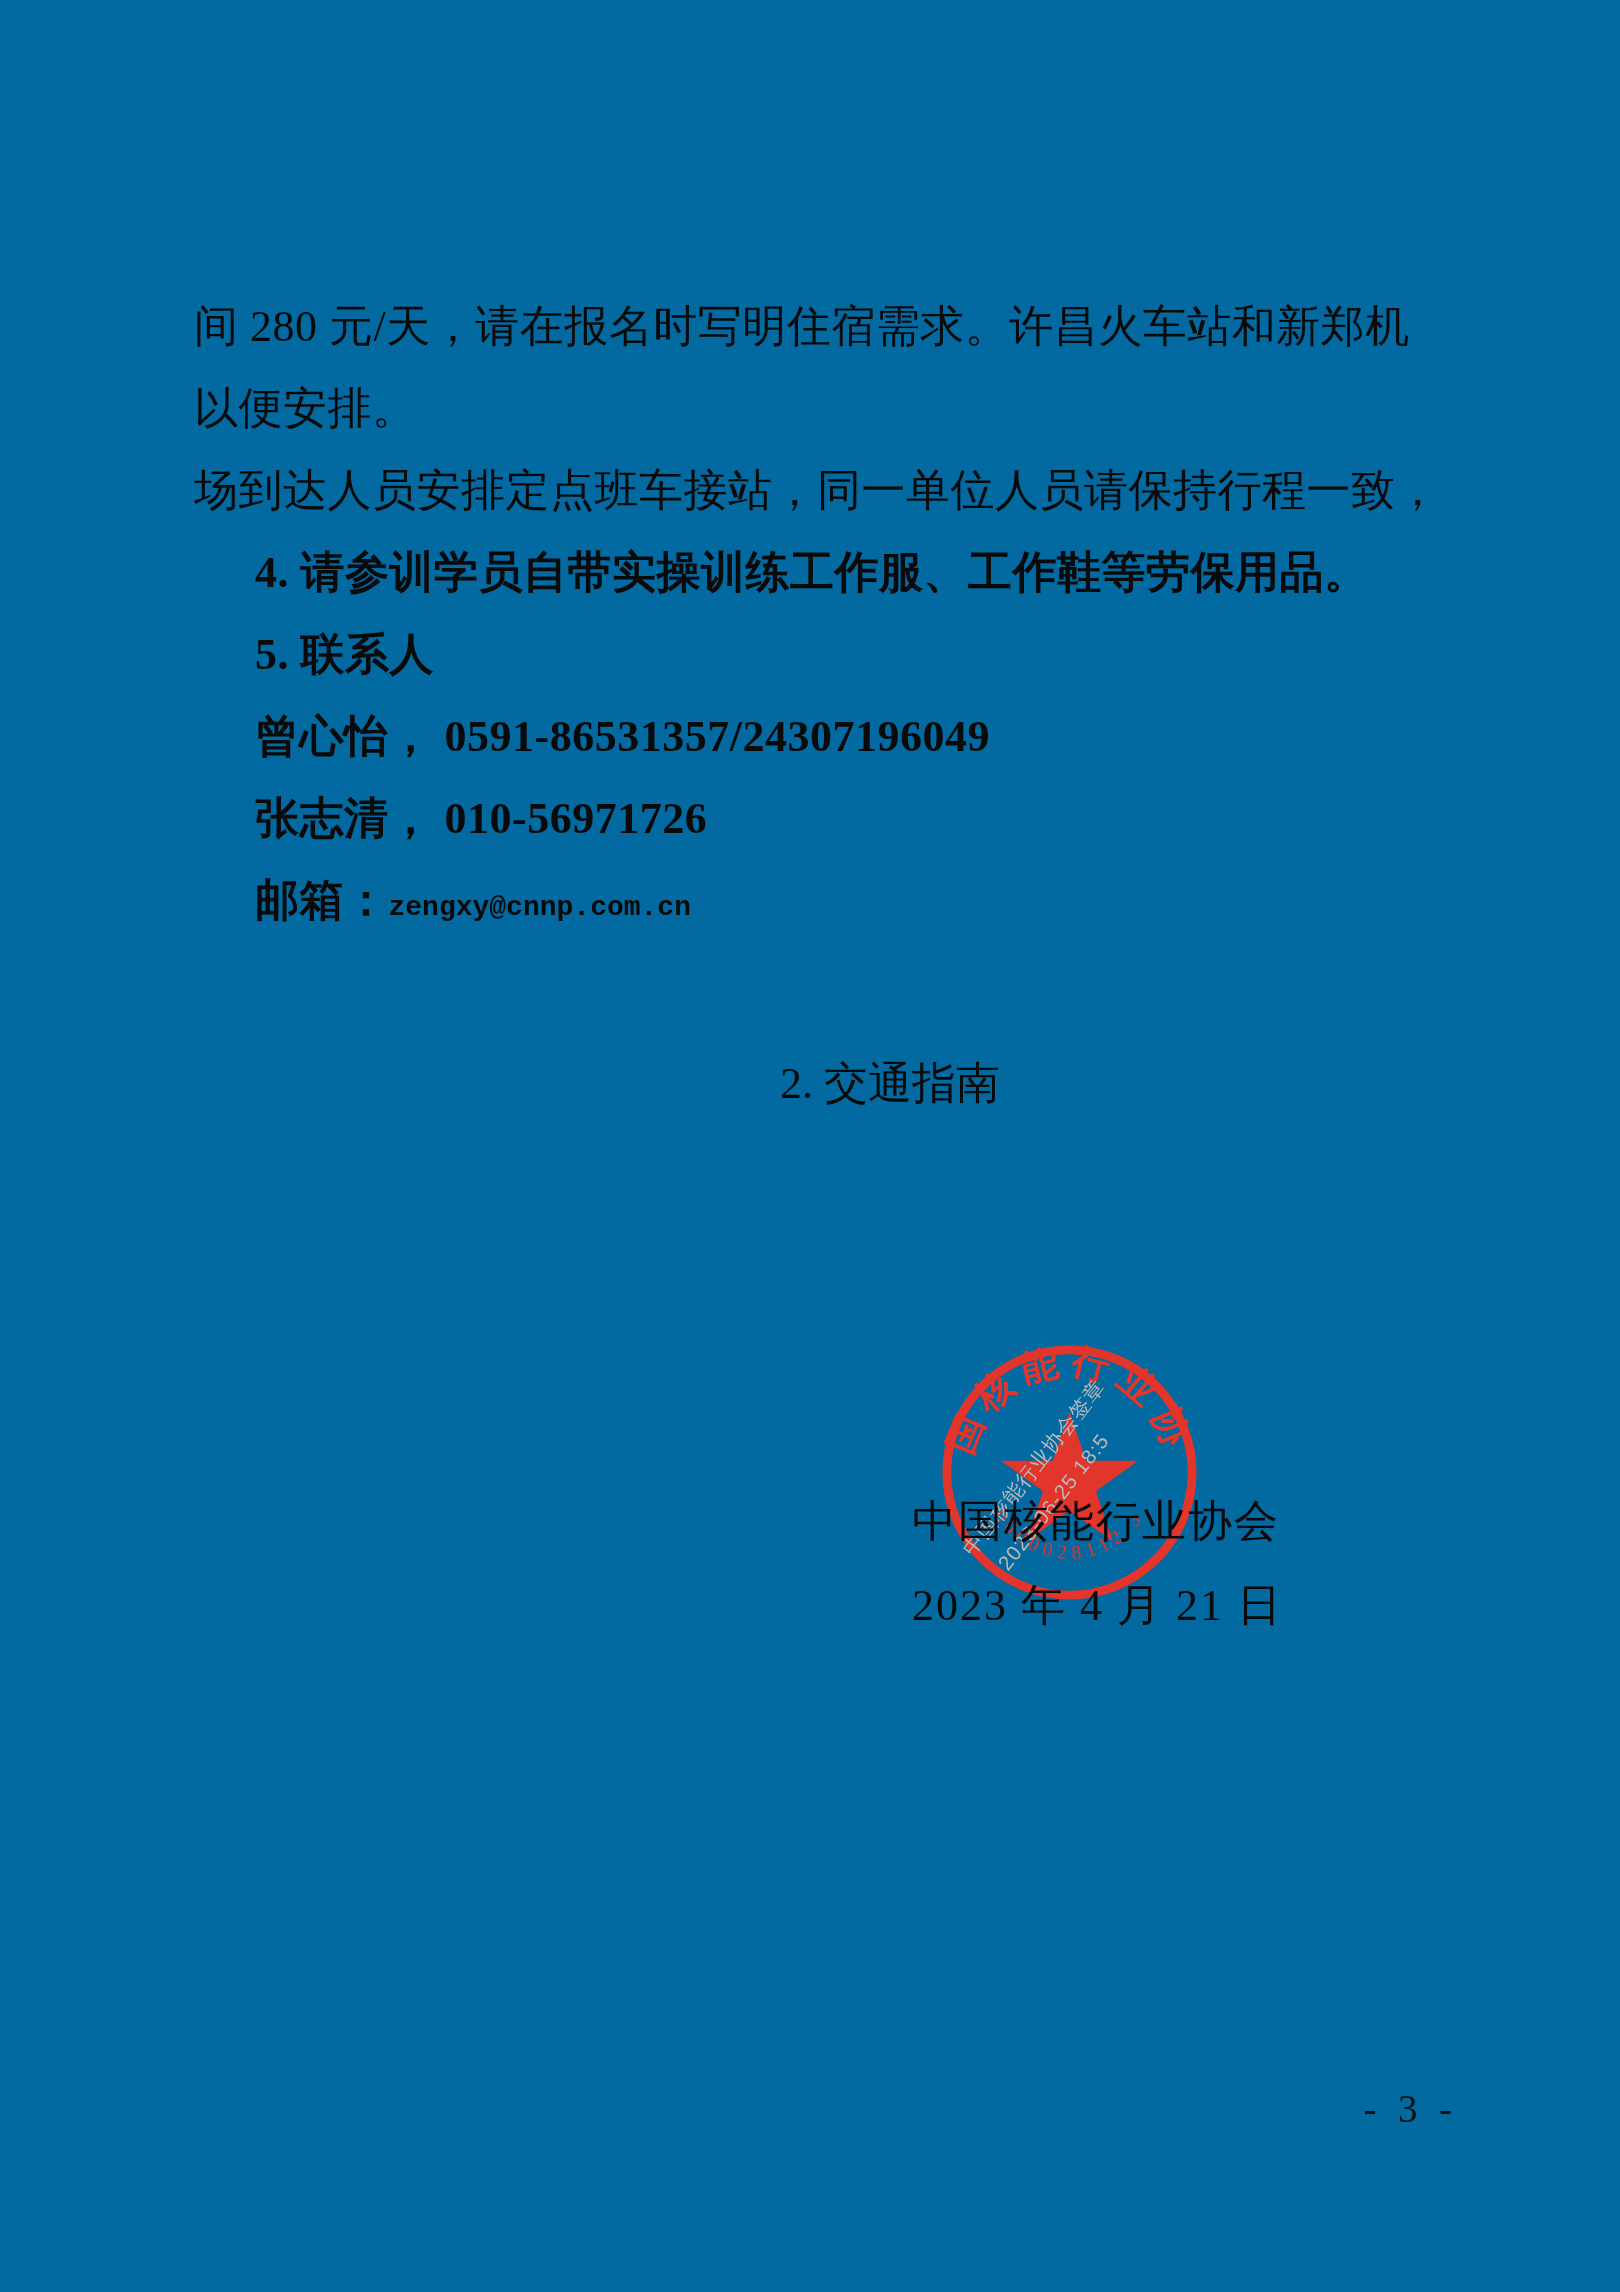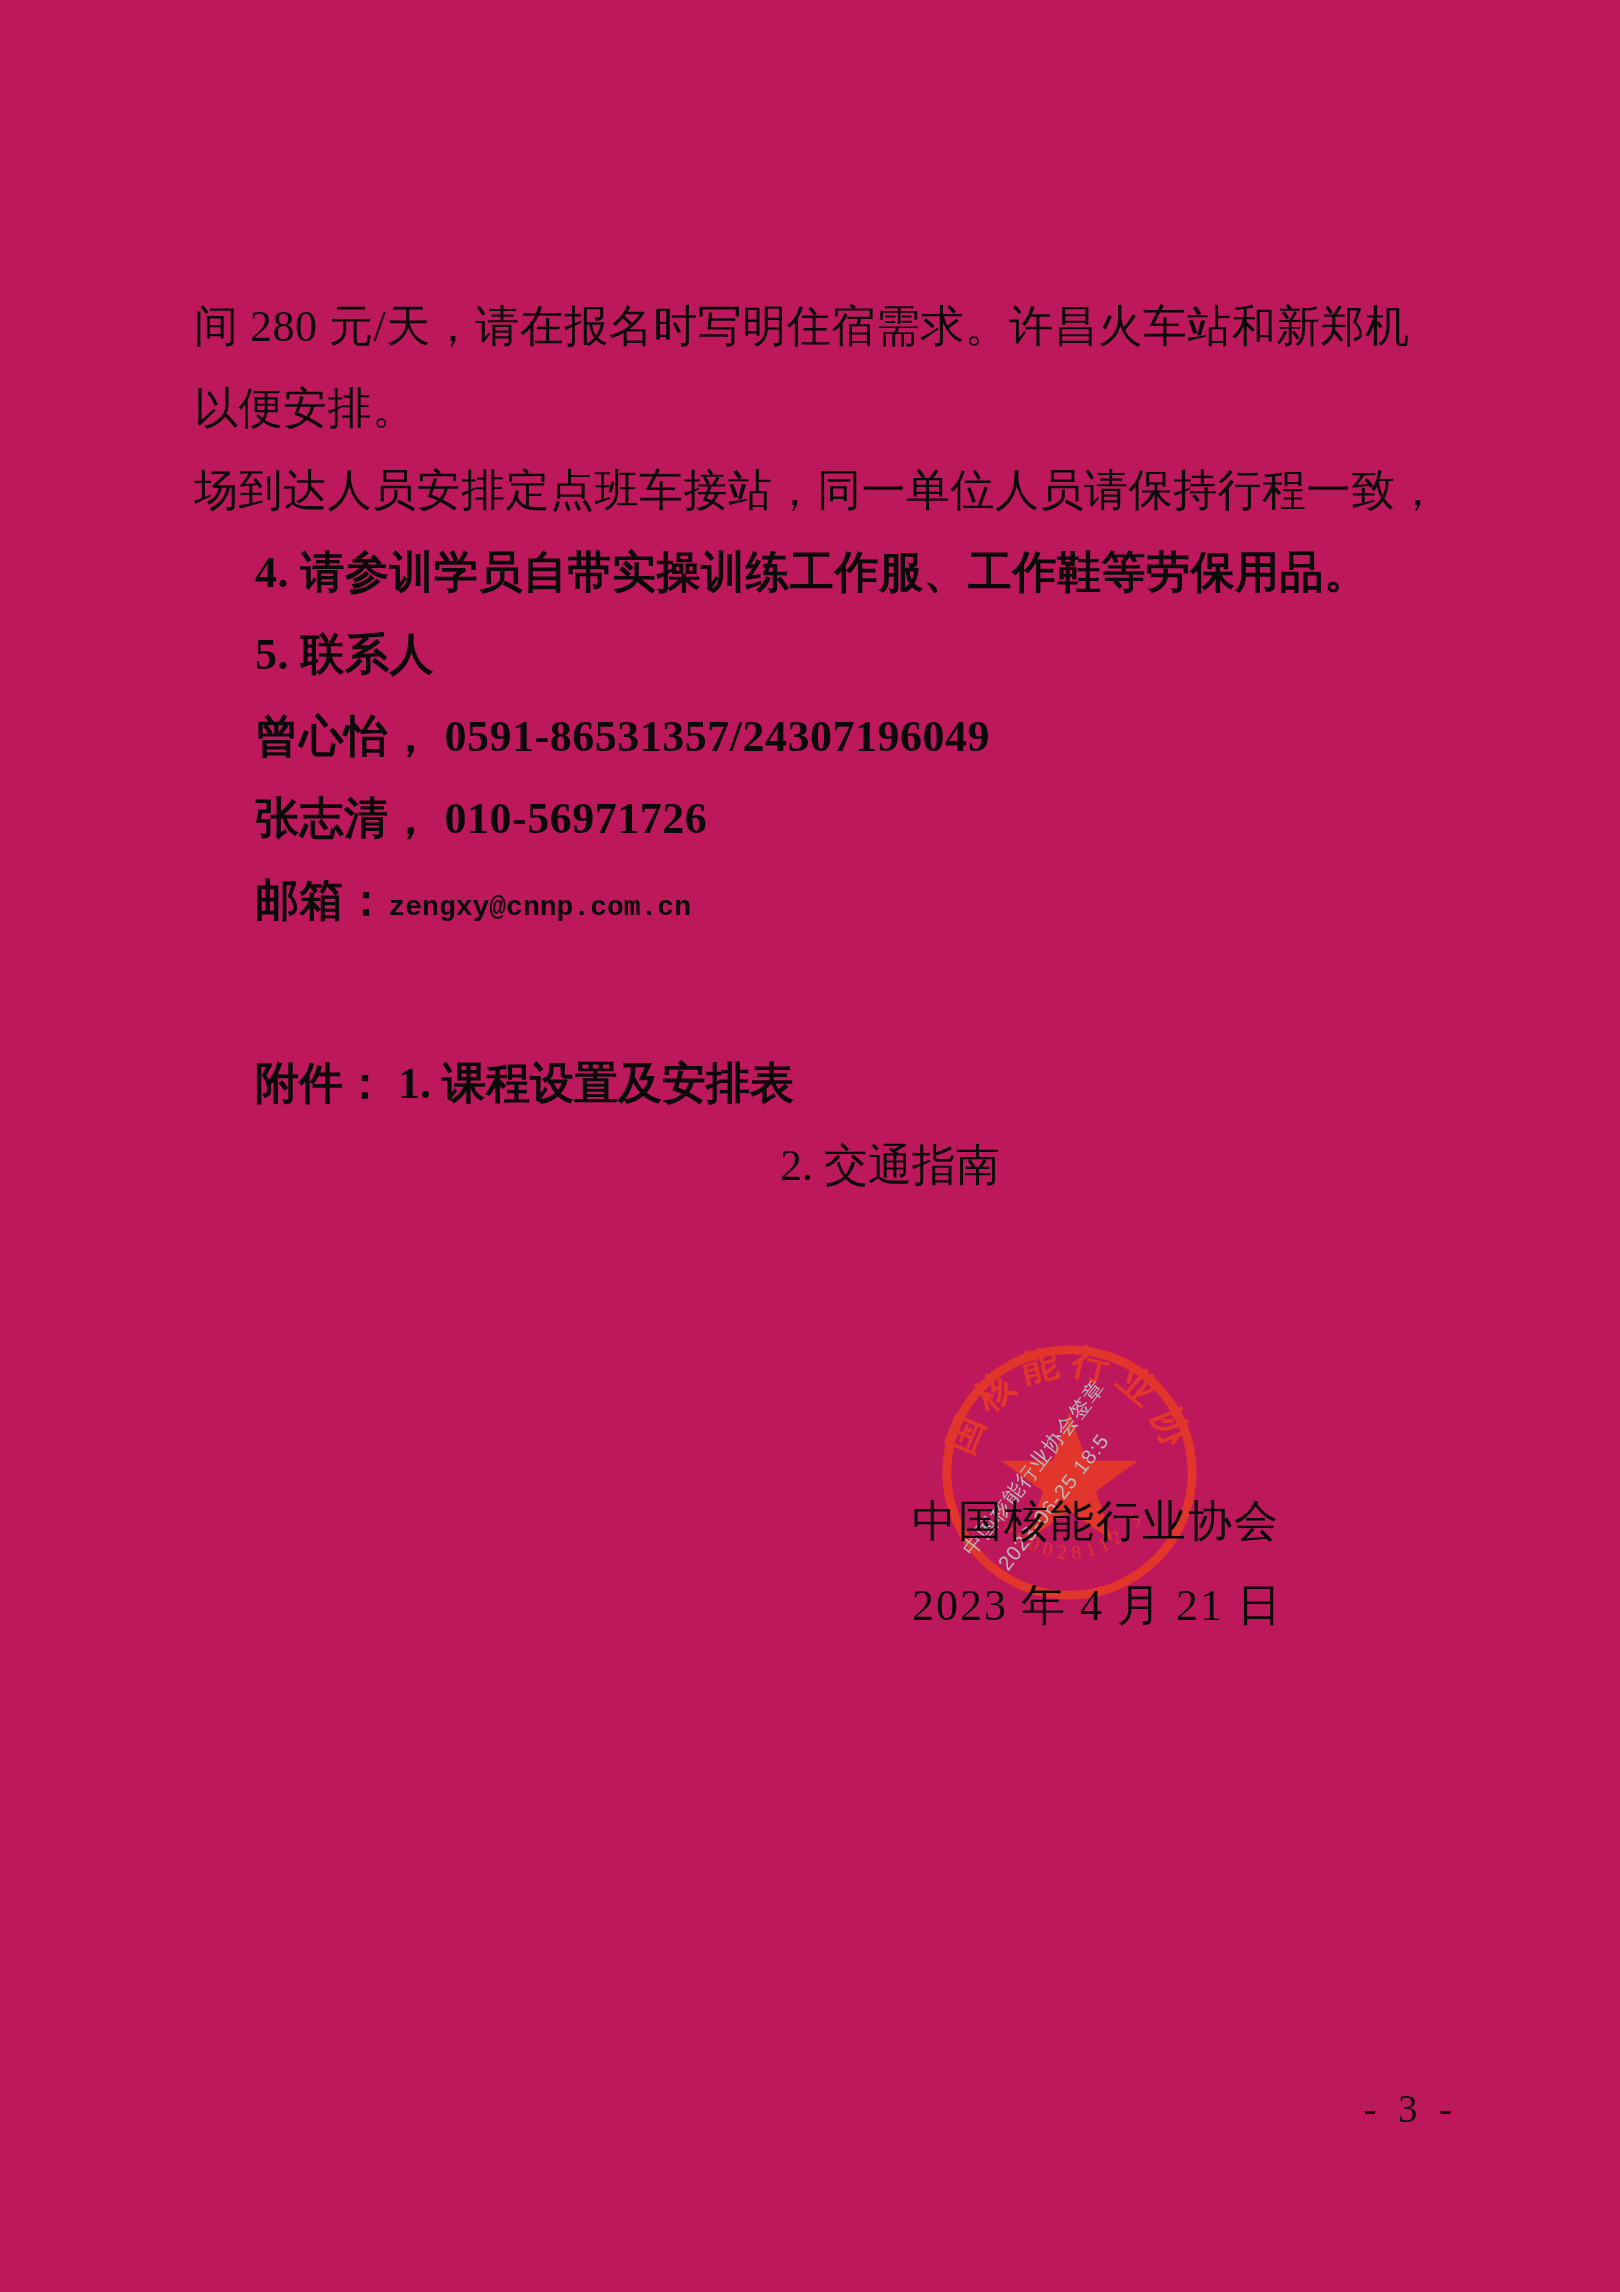--- a/index.html
+++ b/index.html
@@ -12,21 +12,21 @@
     height: 2293px;
     position: relative;
     font-family: "Liberation Serif", "DejaVu Serif", serif;
     color: #0a0a0a;
     overflow: hidden;
   }
 
   .page {
     position: absolute;
     inset: 0;
-    background: #be185d;
+    background: #0369a1;
   }
 
   .doc-body {
     position: absolute;
     left: 194px;
     top: 286px;
     width: 1245px;
   }
 
   .para {
@@ -167,21 +167,20 @@
     </div>
 
     <div class="para indent2">
       <span class="line"><span>邮箱：</span><span class="mono-ish">zengxy@cnnp.com.cn</span></span>
     </div>
 
 
     <div class="gap-lg"></div>
 
     <div>
-      <div class="attach-row indent2"><span>附件：</span> <span>1. 课程设置及安排表</span></div>
       <div class="attach-row attach-indent"><span>2. 交通指南</span></div>
     </div>
 
   </div>
 
   <div class="seal">
     <svg viewBox="0 0 268 268" xmlns="http://www.w3.org/2000/svg">
       <defs>
         <path id="arcTop" d="M 34 134 A 100 100 0 0 1 234 134"></path>
         <path id="arcBottom" d="M 46 134 A 88 88 0 0 0 222 134"></path>

